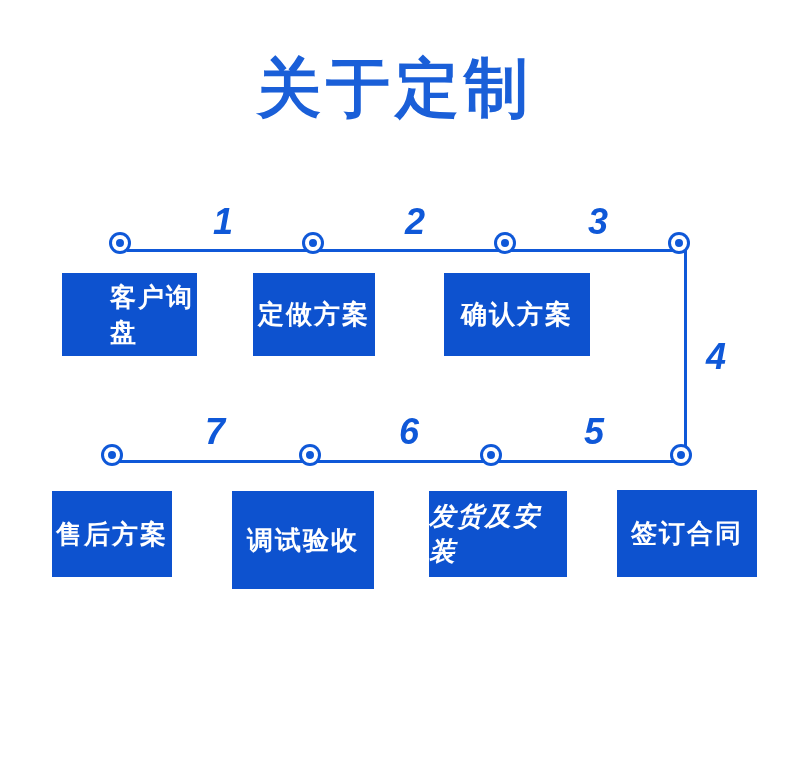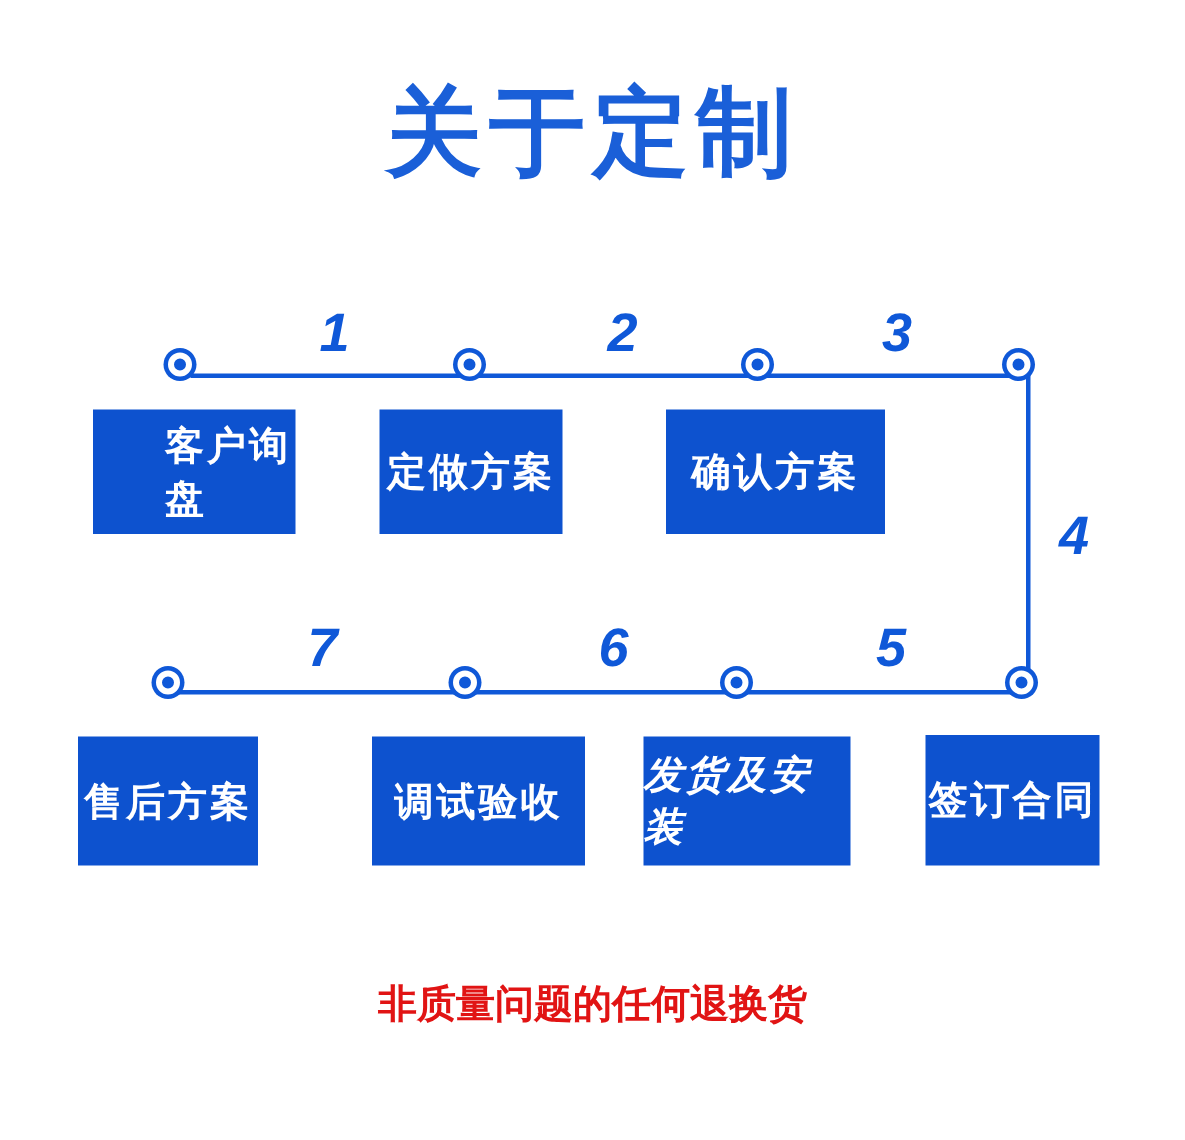--- a/index.html
+++ b/index.html
@@ -87,23 +87,23 @@
     justify-content: center;
     font-size: 26px;
     font-weight: bold;
     letter-spacing: 2px;
     z-index: 1;
   }
   .b1 { left: 62px;  top: 273px; width: 135px; height: 83px; padding-left: 48px; }
   .b2 { left: 253px; top: 273px; width: 122px; height: 83px; }
   .b3 { left: 444px; top: 273px; width: 146px; height: 83px; }
   .b7 { left: 52px;  top: 491px; width: 120px; height: 86px; }
-  .b6 { left: 248px; top: 491px; width: 142px; height: 86px; }
+  .b6 { left: 232px; top: 491px; width: 142px; height: 98px; }
   .b5 { left: 429px; top: 491px; width: 138px; height: 86px; font-style: italic; }
-  .b4 { left: 617px; top: 490px; width: 116px; height: 87px; }
+  .b4 { left: 617px; top: 490px; width: 140px; height: 87px; }
 
   
   .tip {
     position: absolute;
     top: 640px;
     left: 0;
     width: 100%;
     text-align: center;
     color: #e11414;
     font-weight: bold;
@@ -146,16 +146,15 @@
     <div class="box b2">定做方案</div>
     <div class="box b3">确认方案</div>
 
     <div class="box b7">售后方案</div>
     <div class="box b6">调试验收</div>
     <div class="box b5">发货及安装</div>
     <div class="box b4">签订合同</div>
   </div>
 
   <div class="tip">
-    <p class="tip-line2">非质量问题的任何退换货</p>
   </div>
 
 </div>
 
 </body></html>

